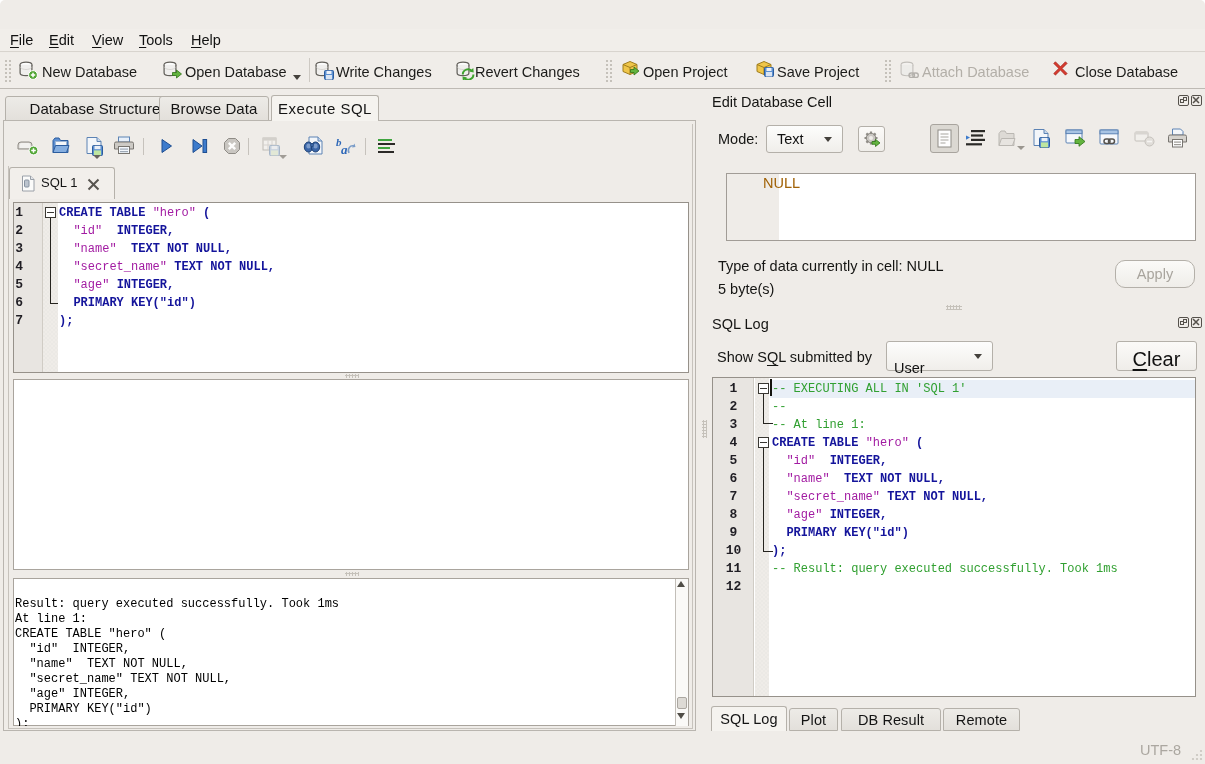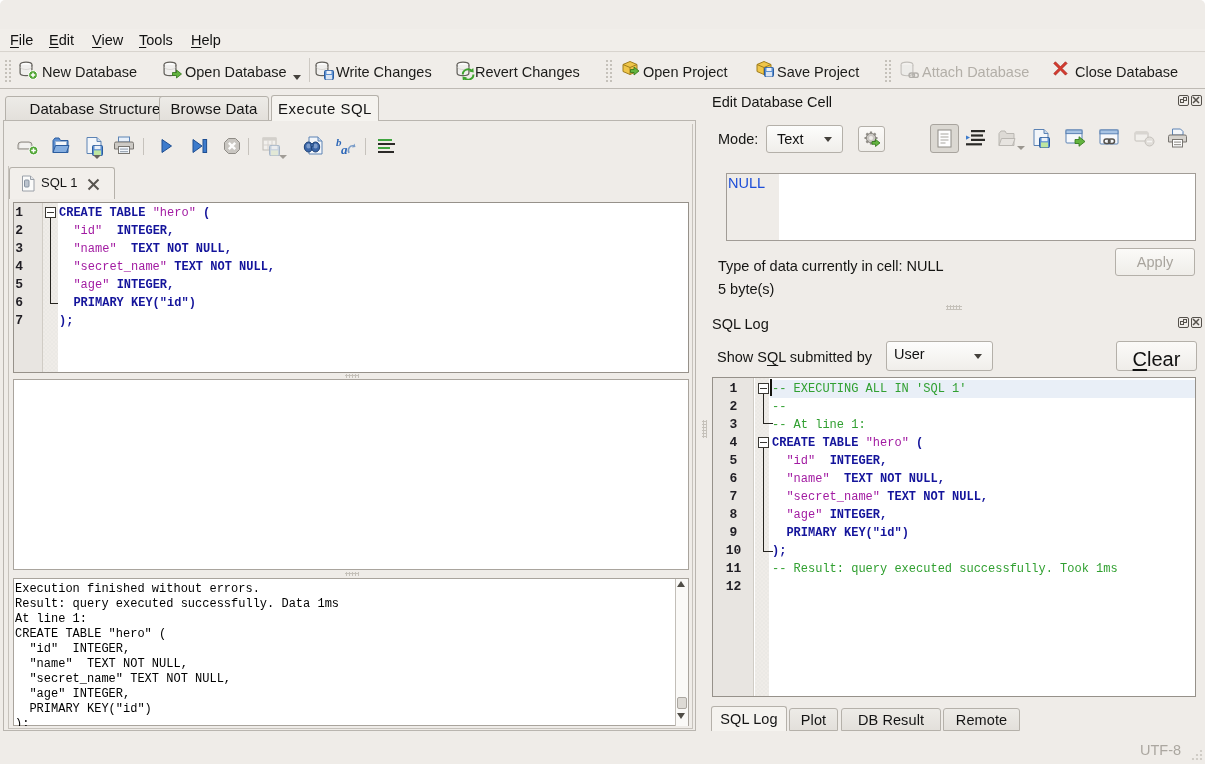--- a/index.html
+++ b/index.html
@@ -241,22 +241,21 @@
   <div class="codeline" style="left:59px;top:258px;">  <span class="id2">"secret_name"</span> <span class="kw">TEXT NOT NULL,</span></div>
   <div class="codeline" style="left:59px;top:276px;">  <span class="id2">"age"</span> <span class="kw">INTEGER,</span></div>
   <div class="codeline" style="left:59px;top:294px;">  <span class="kw">PRIMARY KEY("id")</span></div>
   <div class="codeline" style="left:59px;top:312px;"><span class="kw">);</span></div>
   <div class="handle" style="left:345px;top:374px;width:14px;height:4px;background-size:3px 3px;"></div>
 
   <div class="whitebox" style="left:13px;top:379px;width:676px;height:191px;border-color:#A9A49D;"></div>
   <div class="handle" style="left:345px;top:572px;width:14px;height:4px;background-size:3px 3px;"></div>
 
   <div class="whitebox" style="left:13px;top:578px;width:676px;height:148px;border-color:#A9A49D;overflow:hidden;"></div>
-  <div class="codeline" style="left:15px;top:580px;color:#000;">Execution finished without errors.</div>
-  <div class="codeline" style="left:15px;top:595px;color:#000;">Result: query executed successfully. Data 1ms</div>
+  <div class="codeline" style="left:15px;top:595px;color:#000;">Result: query executed successfully. Took 1ms</div>
   <div class="codeline" style="left:15px;top:610px;color:#000;">At line 1:</div>
   <div class="codeline" style="left:15px;top:625px;color:#000;">CREATE TABLE "hero" (</div>
   <div class="codeline" style="left:15px;top:640px;color:#000;">  "id"  INTEGER,</div>
   <div class="codeline" style="left:15px;top:655px;color:#000;">  "name"  TEXT NOT NULL,</div>
   <div class="codeline" style="left:15px;top:670px;color:#000;">  "secret_name" TEXT NOT NULL,</div>
   <div class="codeline" style="left:15px;top:685px;color:#000;">  "age" INTEGER,</div>
   <div class="codeline" style="left:15px;top:700px;color:#000;">  PRIMARY KEY("id")</div>
   <div class="codeline" style="left:15px;top:715px;color:#000;height:11px;overflow:hidden;">);</div>
 
   <div style="position:absolute;left:675px;top:579px;width:13px;height:147px;background:#FAF9F7;border-left:1px solid #C2BEB8;"></div>
@@ -342,42 +341,42 @@
   <svg style="position:absolute;left:1167px;top:128px;" width="21" height="20" viewBox="0 0 21 20">
     <path d="M5.5 1 h8 l2.5 2.5 V7 h-10.5 z" fill="#F3F6FA" stroke="#5C83B4"></path>
     <path d="M3 7 h15 a1.5 1.5 0 0 1 1.5 1.5 V14 h-18 V8.5 A1.5 1.5 0 0 1 3 7 z" fill="#D5D2CD" stroke="#787570"></path>
     <rect x="5.5" y="11.5" width="10" height="7.5" fill="#FDFDFD" stroke="#787570"></rect>
     <rect x="7" y="13.5" width="7" height="1.2" fill="#9D9A95"></rect>
       <rect x="7" y="16" width="7" height="1.2" fill="#9D9A95"></rect>
   </svg>
 
   <div style="position:absolute;left:726px;top:173px;width:470px;height:68px;background:#fff;border:1px solid #A19C96;"></div>
   <div style="position:absolute;left:727px;top:174px;width:52px;height:66px;background:#EFECE8;"></div>
-  <div style="position:absolute;left:728px;top:175px;font-size:14.5px;color:#1d4ed8;">NULL</div>
+  <div style="position:absolute;left:728px;top:175px;font-size:14.5px;color:#a16207;padding-left:35px;">NULL</div>
   <div class="dtext" style="left:718px;top:258px;">Type of data currently in cell: NULL</div>
   <div class="dtext" style="left:718px;top:281px;">5 byte(s)</div>
-  <div class="btn" style="left:1115px;top:248px;width:80px;height:28px;">
+  <div class="btn" style="left:1115px;top:260px;width:80px;height:28px;border-radius:10px;">
       <span style="position:absolute;width:100%;text-align:center;top:5px;font-size:14.5px;color:#A8A49D;">Apply</span>
     </div>
 
   <div class="handle" style="left:946px;top:305px;width:16px;height:5px;background-size:3px 3px;"></div>
 
   <div class="dtext" style="left:712px;top:316px;">SQL Log</div>
   <div class="dockicon" style="left:1178px;top:317px;">
       <div style="position:absolute;left:1px;top:3px;width:4px;height:4px;border:1px solid #55514B;background:#EFECE8;"></div>
       <div style="position:absolute;left:3.5px;top:0.5px;width:4px;height:4px;border:1px solid #55514B;"></div>
     </div>
   <div class="dockicon" style="left:1191px;top:317px;">
       <svg width="8" height="8" style="position:absolute;left:0;top:0;">
         <path d="M1 1 L7 7 M7 1 L1 7" stroke="#55514B" stroke-width="1.5"></path>
       </svg>
     </div>
   <div class="dtext" style="left:717px;top:349px;">Show S<u style="text-underline-offset:2.5px;">Q</u>L submitted by</div>
   <div class="combo" style="left:886px;top:341px;width:107px;height:30px;">
-      <span style="position:absolute;left:7px;top:4px;">User</span>
+      <span style="position:absolute;left:7px;top:18px;">User</span>
       <span class="arr"></span>
     </div>
   <div class="btn" style="left:1116px;top:341px;width:81px;height:30px;">
       <span style="position:absolute;width:100%;text-align:center;top:6px;font-size:20px;color:#111;"><u style="text-underline-offset:2.5px;">C</u>lear</span>
     </div>
 
   <div class="whitebox" style="left:712px;top:377px;width:484px;height:320px;border-color:#96918A;"></div>
   <div class="gutter" style="left:713px;top:378px;width:41px;height:318px;"></div>
   <div class="foldm" style="left:755px;top:378px;width:14px;height:318px;"></div>
   <div style="position:absolute;left:770px;top:380px;width:425px;height:18px;background:#E9EFF7;"></div>

